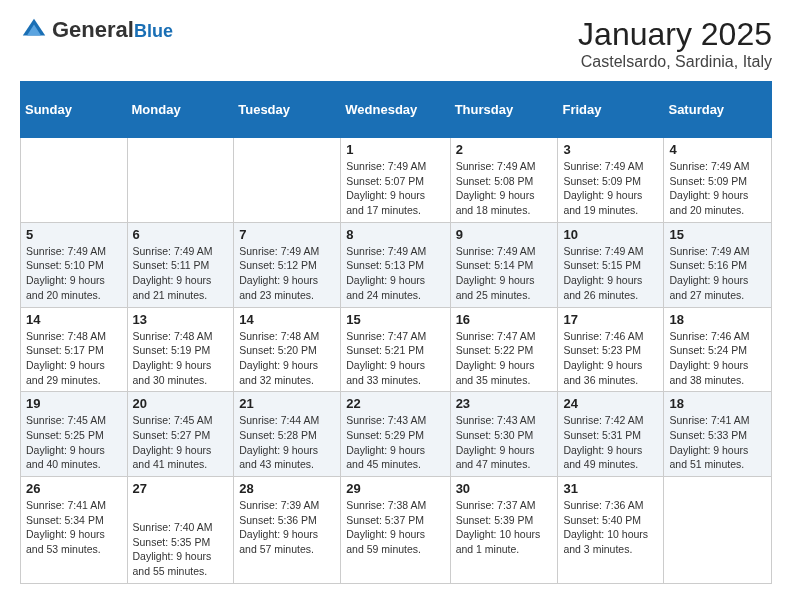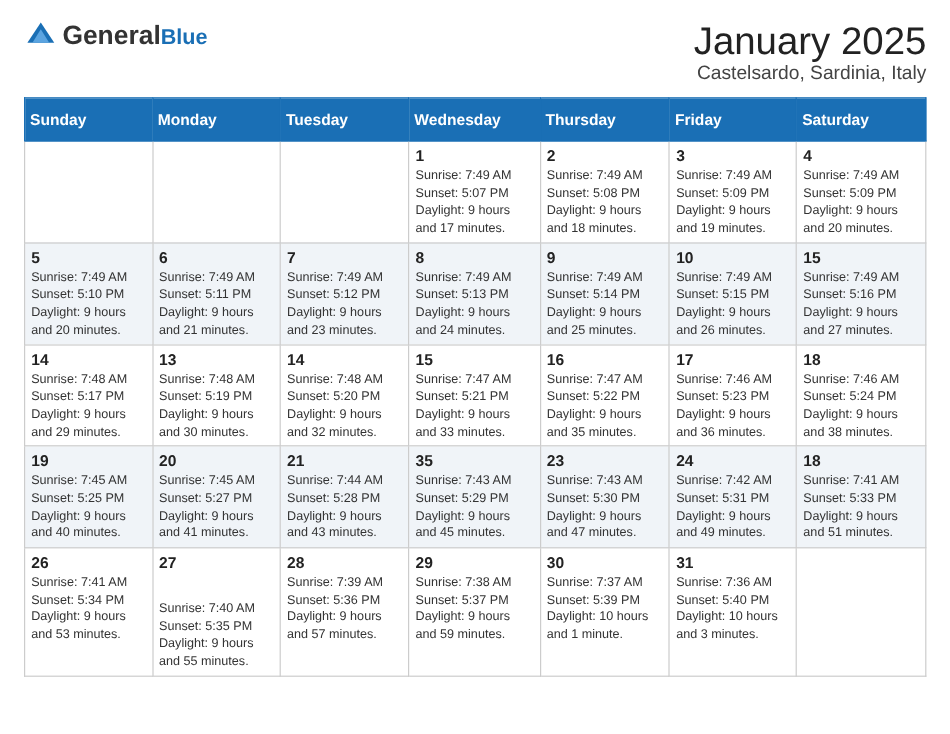--- a/index.html
+++ b/index.html
@@ -52,21 +52,21 @@
       color: #444;
     }
     .calendar {
       width: 100%;
       border-collapse: collapse;
       font-size: 11px;
     }
     .calendar th {
       background-color: #1a6fb5;
       color: #fff;
-      padding: 10px 4px;
+      padding: 20px 4px;
       text-align: left;
       font-size: 13px;
       font-weight: bold;
       border: 1px solid #1a6fb5;
     }
     .calendar td {
       vertical-align: top;
       border: 1px solid #ccc;
       padding: 4px 5px;
       width: 113px;
@@ -254,21 +254,21 @@
 Sunset: 5:27 PM
 Daylight: 9 hours and 41 minutes.</div>
           </td>
           <td>
             <div class="day-num">21</div>
             <div class="day-info" style="white-space: pre-line;">Sunrise: 7:44 AM
 Sunset: 5:28 PM
 Daylight: 9 hours and 43 minutes.</div>
           </td>
           <td>
-            <div class="day-num">35</div>
+            <div class="day-num">22</div>
             <div class="day-info" style="white-space: pre-line;">Sunrise: 7:43 AM
 Sunset: 5:29 PM
 Daylight: 9 hours and 45 minutes.</div>
           </td>
           <td>
             <div class="day-num">23</div>
             <div class="day-info" style="white-space: pre-line;">Sunrise: 7:43 AM
 Sunset: 5:30 PM
 Daylight: 9 hours and 47 minutes.</div>
           </td>

